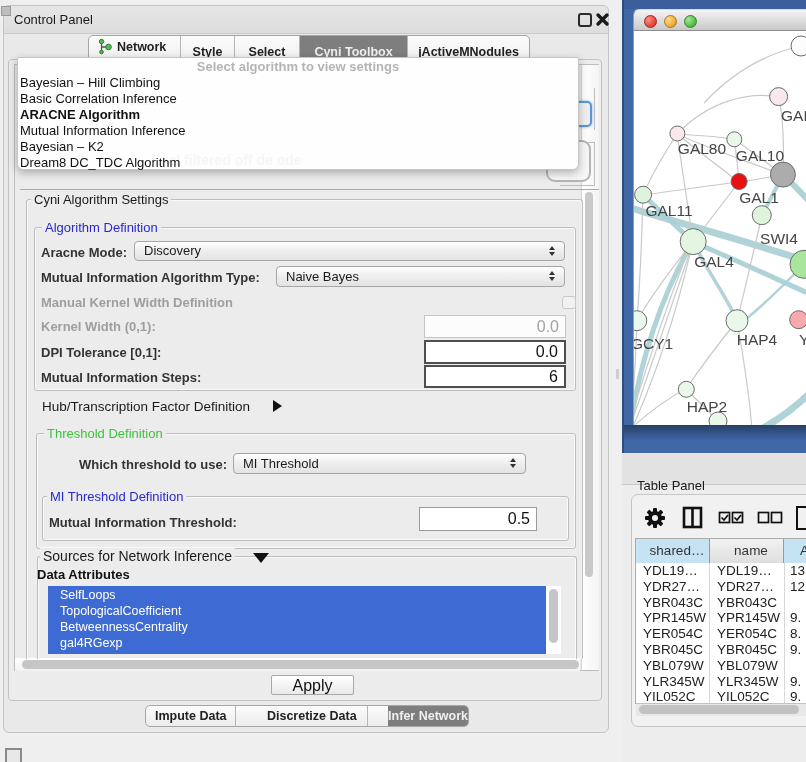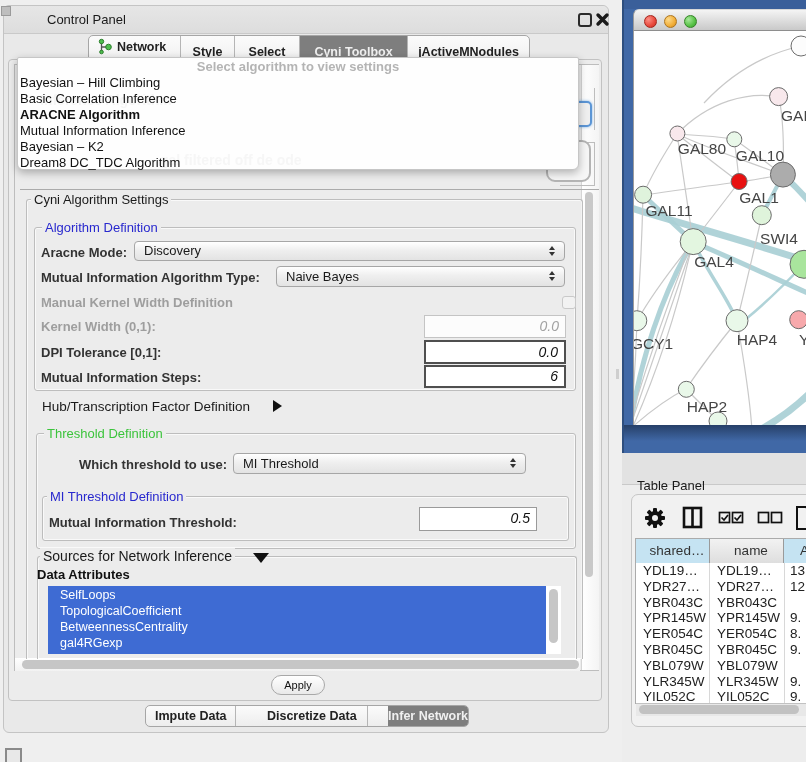--- a/index.html
+++ b/index.html
@@ -11,38 +11,38 @@
 .group{position:absolute;border:1px solid #BDBDBD;border-radius:3px;
   box-shadow:inset 0 0 0 1px rgba(255,255,255,.7);}
 .combo{position:absolute;border:1px solid #A6A6A6;border-radius:4px;
   background:linear-gradient(#FFFFFF,#EFEFEF 45%,#E3E3E3);
   font-size:13px;color:#1A1A1A;line-height:20px;padding-left:9px;box-sizing:border-box;}
 .stepper{position:absolute;right:7px;top:4px;width:8px;height:14px;}
 .tri-up{width:0;height:0;border-left:3.5px solid transparent;border-right:3.5px solid transparent;
   border-bottom:4.5px solid #333;margin-bottom:2px;}
 .tri-dn{width:0;height:0;border-left:3.5px solid transparent;border-right:3.5px solid transparent;
   border-top:4.5px solid #333;}
-.field{position:absolute;box-sizing:border-box;background:#fff;font-size:14px;
-  text-align:right;padding-right:6px;color:#111;font-style:italic;}
+.field{position:absolute;box-sizing:border-box;background:#fff;font-size:16px;
+  text-align:right;padding-right:6px;color:#111;}
 .seg{position:absolute;display:flex;border:1px solid #A6A6A6;border-radius:5px;
   background:linear-gradient(#FBFBFB,#EDEDED);overflow:hidden;}
 .seg>div{font-size:12.5px;font-weight:600;color:#222;display:flex;align-items:center;
   justify-content:center;border-right:1px solid #B5B5B5;white-space:nowrap;}
 .seg>div:last-child{border-right:none;}
 .seg>div.on{background:#7E7E7E;color:#F0F0F0;}
 </style></head>
 <body>
 
 <div class="abs" style="left:3px;top:5px;width:606px;height:728px;background:#E9E9E9;
   border:1px solid #C4C4C4;border-radius:6px;box-sizing:border-box;"></div>
 
 <div class="abs" style="left:4px;top:6px;width:604px;height:27px;
   background:linear-gradient(#E6E6E6,#DDDDDD);border-bottom:1px solid #C9C9C9;
   border-radius:6px 6px 0 0;"></div>
-<div class="abs" style="left:14px;top:12px;font-size:13px;color:#1A1A1A;margin-left:33px;">Control Panel</div>
+<div class="abs" style="left:14px;top:12px;font-size:13px;color:#1A1A1A;">Control Panel</div>
 <div class="abs" style="left:578px;top:13px;width:10px;height:10px;border:2px solid #2A2A2A;border-radius:3px;"></div>
 <svg class="abs" style="left:595px;top:12px;" width="15" height="15" viewBox="0 0 15 15">
  <path d="M3,3 L12,12 M12,3 L3,12" stroke="#1A1A1A" stroke-width="3.4" stroke-linecap="round"></path>
 </svg>
 
 <div class="seg" style="left:88px;top:35px;width:442px;height:34px;box-sizing:border-box;">
   <div style="width:91px;"></div>
   <div style="width:53px;">Style</div>
   <div style="width:64px;">Select</div>
   <div class="on" style="width:107px;">Cyni Toolbox</div>
@@ -126,22 +126,22 @@
 <div class="abs" style="left:253px;top:553px;width:0;height:0;border-left:8px solid transparent;
   border-right:8px solid transparent;border-top:10px solid #111;"></div>
 <div class="abs" style="left:37px;top:567px;font-size:13px;font-weight:700;color:#111;">Data Attributes</div>
 
 <div class="abs" style="left:48px;top:586px;width:513px;height:68px;background:#fff;"></div>
 <div class="abs" style="left:48px;top:586px;width:498px;height:68px;background:#3E6BD3;"></div>
 <div class="abs" style="left:60px;top:587px;font-size:12.5px;color:#fff;line-height:16px;">
   SelfLoops<br>TopologicalCoefficient<br>BetweennessCentrality<br>gal4RGexp</div>
 <div class="abs" style="left:549px;top:589px;width:9px;height:54px;background:#C6C6C6;border-radius:4.5px;"></div>
 
-<div class="abs" style="left:271px;top:675px;width:54px;height:20px;border:1px solid #A8A8A8;
-  border-radius:10px;background:linear-gradient(#FFFFFF,#E9E9E9);font-size:11px;color:#111;
+<div class="abs" style="left:271px;top:675px;width:83px;height:20px;border:1px solid #A8A8A8;
+  border-radius:2px;background:linear-gradient(#FFFFFF,#E9E9E9);font-size:16px;color:#111;
   text-align:center;line-height:19px;box-sizing:border-box;">Apply</div>
 
 <div class="seg" style="left:145px;top:705px;width:324px;height:22px;box-sizing:border-box;gap:20px;">
   <div style="width:97px;">Impute Data</div>
   <div style="width:120px;">Discretize Data</div>
   <div class="on" style="flex:1;">Infer Network</div>
 </div>
 
 <div class="abs" style="left:560px;top:88px;width:34px;height:42px;border-right:1px solid #BDBDBD;"></div>
 <div class="abs" style="left:566px;top:101px;width:22px;height:22px;border:2px solid #5B95D5;

